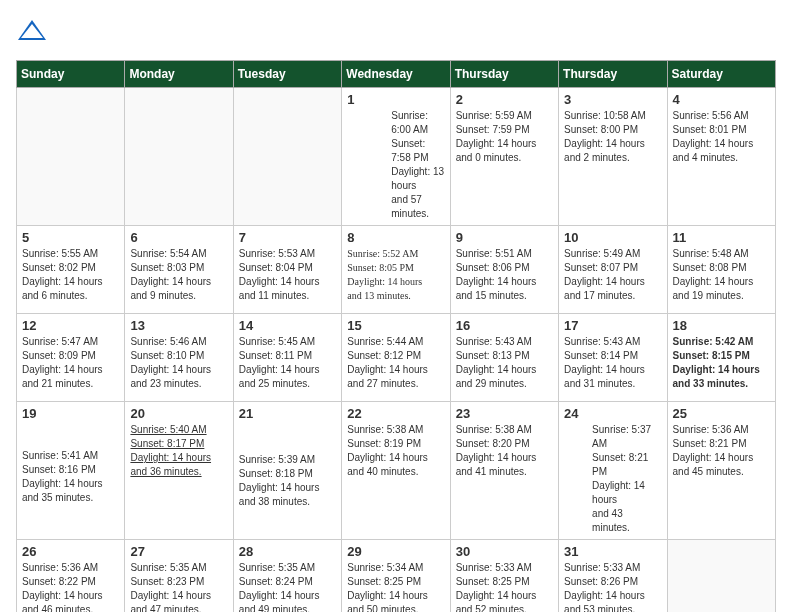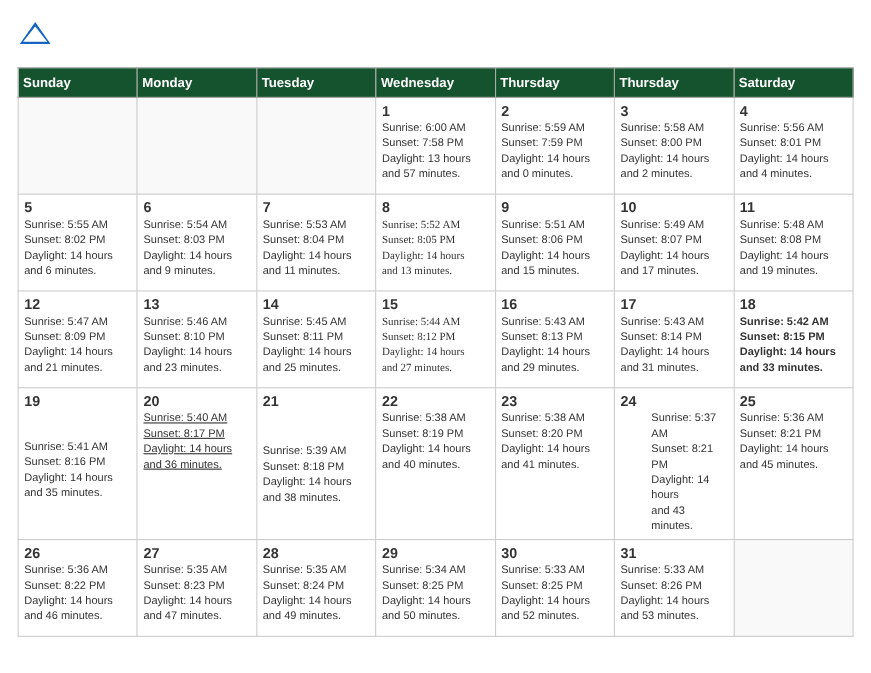--- a/index.html
+++ b/index.html
@@ -116,35 +116,35 @@
         <th>Saturday</th>
       </tr>
   </thead>
   <tbody id="calendar-body">
   <tr>
         <td class="empty"></td>
         <td class="empty"></td>
         <td class="empty"></td>
         <td>
           <span class="day-num">1</span>
-          <div class="day-info" style="white-space: pre-line;">Sunrise: 6:00 AM
+          <div class="day-info" style="white-space: pre-line; margin-left: 44px;">Sunrise: 6:00 AM
 Sunset: 7:58 PM
 Daylight: 13 hours
 and 57 minutes.</div>
         </td>
         <td>
           <span class="day-num">2</span>
           <div class="day-info" style="white-space: pre-line;">Sunrise: 5:59 AM
 Sunset: 7:59 PM
 Daylight: 14 hours
 and 0 minutes.</div>
         </td>
         <td>
           <span class="day-num">3</span>
-          <div class="day-info" style="white-space: pre-line;">Sunrise: 5:58 AM
+          <div class="day-info" style="white-space: pre-line;">Sunrise: 10:58 AM
 Sunset: 8:00 PM
 Daylight: 14 hours
 and 2 minutes.</div>
         </td>
         <td>
           <span class="day-num">4</span>
           <div class="day-info" style="white-space: pre-line;">Sunrise: 5:56 AM
 Sunset: 8:01 PM
 Daylight: 14 hours
 and 4 minutes.</div>
@@ -218,21 +218,21 @@
         </td>
         <td>
           <span class="day-num">14</span>
           <div class="day-info" style="white-space: pre-line;">Sunrise: 5:45 AM
 Sunset: 8:11 PM
 Daylight: 14 hours
 and 25 minutes.</div>
         </td>
         <td>
           <span class="day-num">15</span>
-          <div class="day-info" style="white-space: pre-line; font-family: Liberation Serif, serif;">Sunrise: 5:44 AM
+          <div class="day-info" style="white-space: pre-line;">Sunrise: 5:44 AM
 Sunset: 8:12 PM
 Daylight: 14 hours
 and 27 minutes.</div>
         </td>
         <td>
           <span class="day-num">16</span>
           <div class="day-info" style="white-space: pre-line;">Sunrise: 5:43 AM
 Sunset: 8:13 PM
 Daylight: 14 hours
 and 29 minutes.</div>

